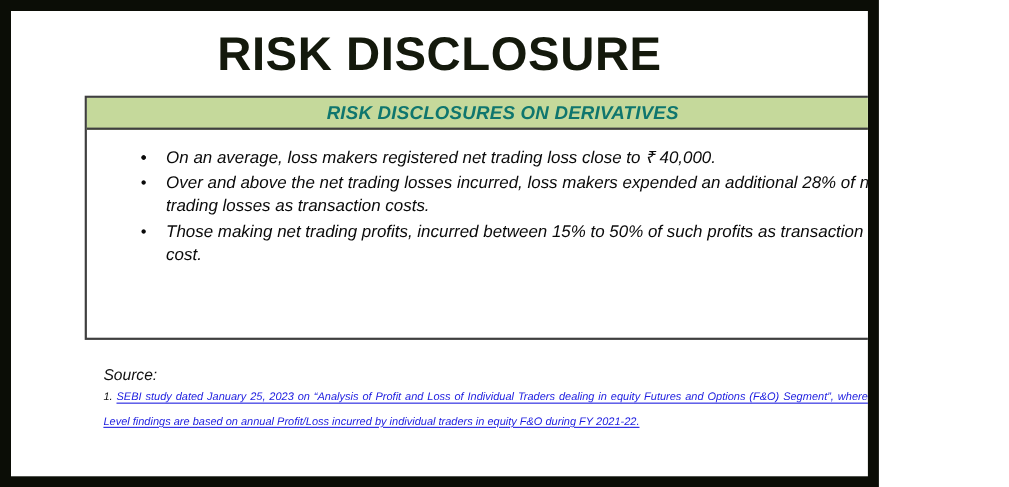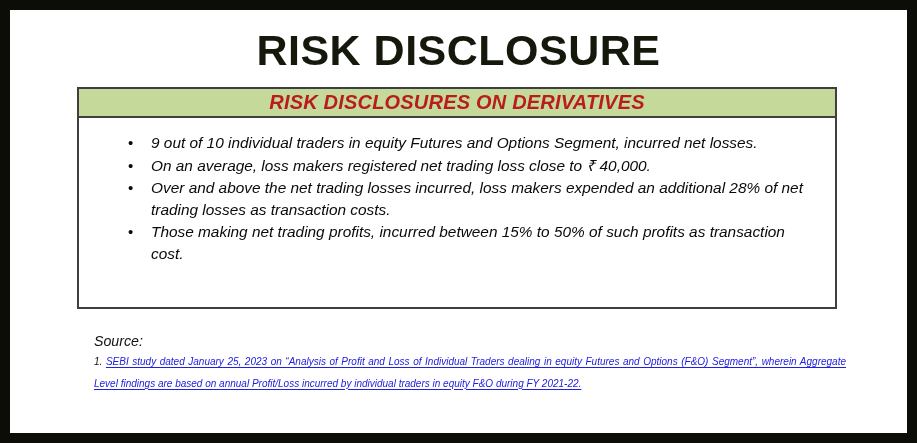--- a/index.html
+++ b/index.html
@@ -6,21 +6,21 @@
     margin: 0;
     padding: 0;
     background: #ffffff;
   }
   body {
     font-family: "Liberation Sans", sans-serif;
   }
 
   #slide {
     position: relative;
-    width: 917px;
+    width: 799px;
     height: 443px;
     box-sizing: border-box;
     background: #ffffff;
     border: 10px solid #0b0d06;
     overflow: hidden;
   }
 
   
   .title {
     position: absolute;
@@ -55,23 +55,23 @@
     border-bottom: 2px solid #3f3f3f;
     display: flex;
     align-items: center;
     justify-content: center;
   }
 
   .box-header-title {
     font-family: "Liberation Sans", sans-serif;
     font-weight: bold;
     font-style: italic;
-    font-size: 20px;
+    font-size: 17px;
     letter-spacing: 0.2px;
-    color: #b91c1c;
+    color: #0f766e;
     white-space: nowrap;
   }
 
   .box-body {
     padding: 14px 20px 0 20px;
   }
 
   ul.bullets {
     margin: 0;
     padding: 0 0 0 52px;
@@ -146,21 +146,20 @@
   <div class="box">
 
     <div class="box-header">
       <span class="box-header-title">RISK DISCLOSURES ON DERIVATIVES</span>
     </div>
 
     <div class="box-body">
       <ul class="bullets">
         <li>
           <span class="dot">•</span>
-          <span>9 out of 10 individual traders in equity Futures and Options Segment, incurred net losses.</span>
         </li>
         <li>
           <span class="dot">•</span>
           <span>On an average, loss makers registered net trading loss close to ₹ 40,000.</span>
         </li>
         <li>
           <span class="dot">•</span>
           <span>Over and above the net trading losses incurred, loss makers expended an additional 28% of net trading losses as transaction costs.</span>
         </li>
         <li>

